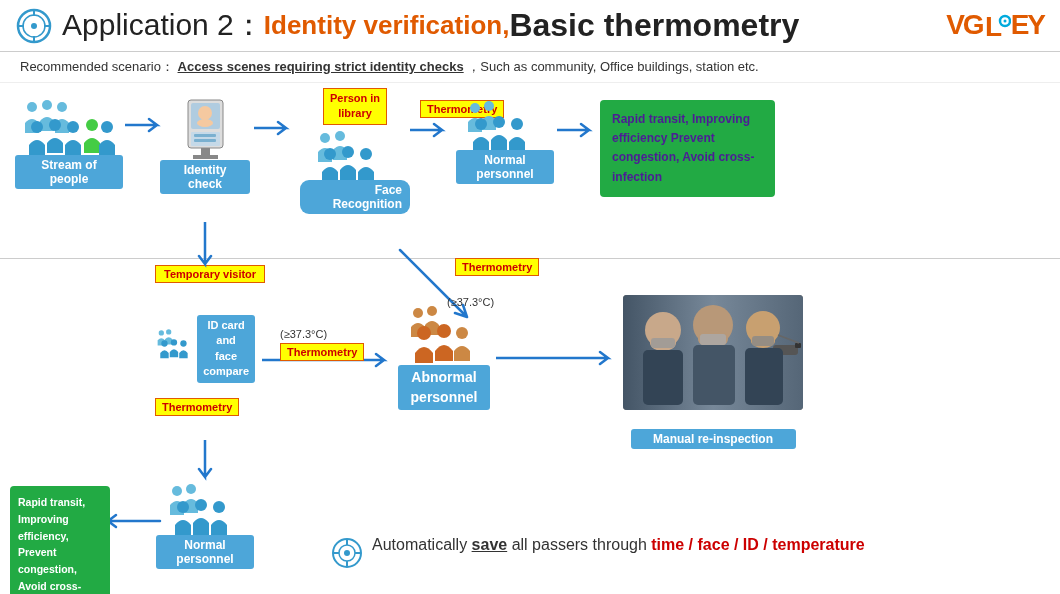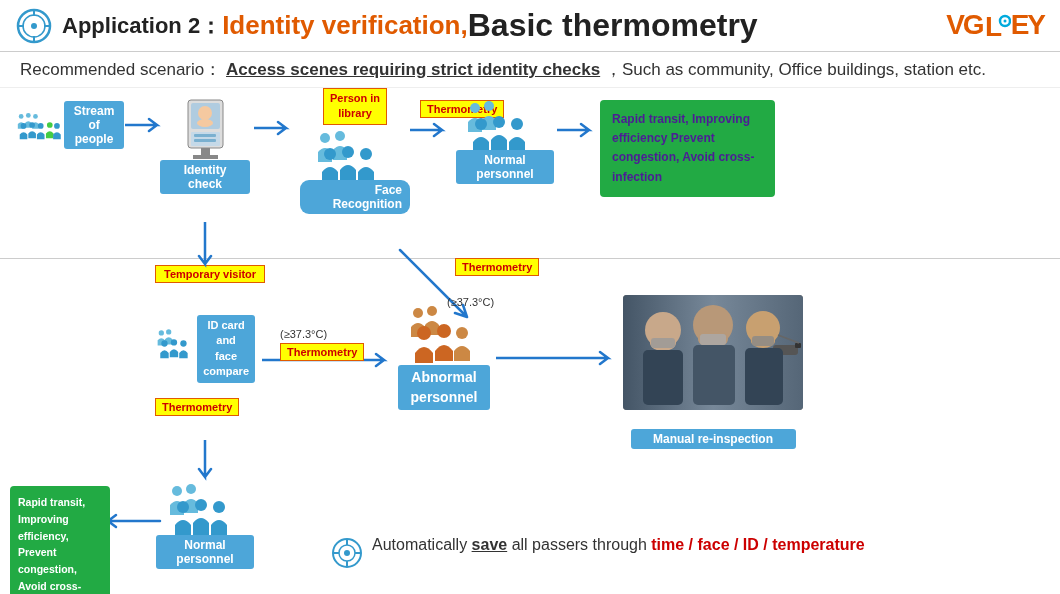--- a/index.html
+++ b/index.html
@@ -37,46 +37,46 @@
 
     <svg width="36" height="36" viewBox="0 0 36 36" style="margin-right:10px;">
       <circle cx="18" cy="18" r="16" fill="none" stroke="#3399cc" stroke-width="2.5"></circle>
       <circle cx="18" cy="18" r="11" fill="none" stroke="#3399cc" stroke-width="1.5"></circle>
       <line x1="18" y1="2" x2="18" y2="8" stroke="#3399cc" stroke-width="2"></line>
       <line x1="18" y1="28" x2="18" y2="34" stroke="#3399cc" stroke-width="2"></line>
       <line x1="2" y1="18" x2="8" y2="18" stroke="#3399cc" stroke-width="2"></line>
       <line x1="28" y1="18" x2="34" y2="18" stroke="#3399cc" stroke-width="2"></line>
       <circle cx="18" cy="18" r="3" fill="#3399cc"></circle>
     </svg>
-    <span style="font-size:22px;font-weight:bold;color:#222;">Application 2：</span>
+    <span style="font-size:30px;font-weight:normal;color:#222;">Application 2：</span>
     <span style="font-size:26px;font-weight:bold;color:#e05a00;">Identity verification,</span>
     <span style="font-size:32px;font-weight:bold;color:#222;"> Basic thermometry</span>
 
     <div style="margin-left:auto;display:flex;align-items:center;">
       <span style="font-size:28px;font-weight:900;color:#e05a00;letter-spacing:-2px;">V</span>
       <span style="font-size:28px;font-weight:900;color:#e05a00;letter-spacing:-2px;">G</span>
 
       <span style="font-size:28px;font-weight:900;color:#e05a00;letter-spacing:-2px;position:relative;">
         <svg width="28" height="32" viewBox="0 0 28 32" style="vertical-align:middle">
           <text x="2" y="26" font-size="28" font-weight="900" fill="#e05a00">L</text>
           <circle cx="22" cy="11" r="5" fill="none" stroke="#00aadd" stroke-width="2.5"></circle>
           <circle cx="22" cy="11" r="1.5" fill="#00aadd"></circle>
         </svg>
       </span>
       <span style="font-size:28px;font-weight:900;color:#e05a00;letter-spacing:-2px;">EY</span>
     </div>
   </div>
 
-  <div style="position:absolute;top:52px;left:0;width:1060px;padding:6px 20px;font-size:17px;color:#333;border-bottom:1px solid #eee;background:#fff;">
+  <div style="position:absolute;top:52px;left:0;width:1060px;padding:6px 20px;font-size:13px;color:#333;border-bottom:1px solid #eee;background:#fff;">
     <span>Recommended scenario：</span>
     <span style="font-weight:bold;text-decoration:underline;">Access scenes requiring strict identity checks</span>
     <span>，Such as community, Office buildings, station etc.</span>
   </div>
 
-  <div style="position:absolute;top:95px;left:14px;display:flex;align-items:center;width:110px;">
+  <div style="position:absolute;top:95px;left:14px;display:flex;flex-direction:column;align-items:center;width:110px;">
     <svg width="105" height="60" viewBox="0 0 105 60">
 
       <g fill="#3399cc">
 
         <circle cx="15" cy="12" r="5" fill="#66bbdd"></circle>
         <path d="M8 28 Q15 20 22 28 L22 38 L8 38 Z" fill="#66bbdd"></path>
         <circle cx="30" cy="10" r="5" fill="#66bbdd"></circle>
         <path d="M23 26 Q30 18 37 26 L37 36 L23 36 Z" fill="#66bbdd"></path>
         <circle cx="45" cy="12" r="5" fill="#66bbdd"></circle>
         <path d="M38 28 Q45 20 52 28 L52 38 L38 38 Z" fill="#66bbdd"></path>

